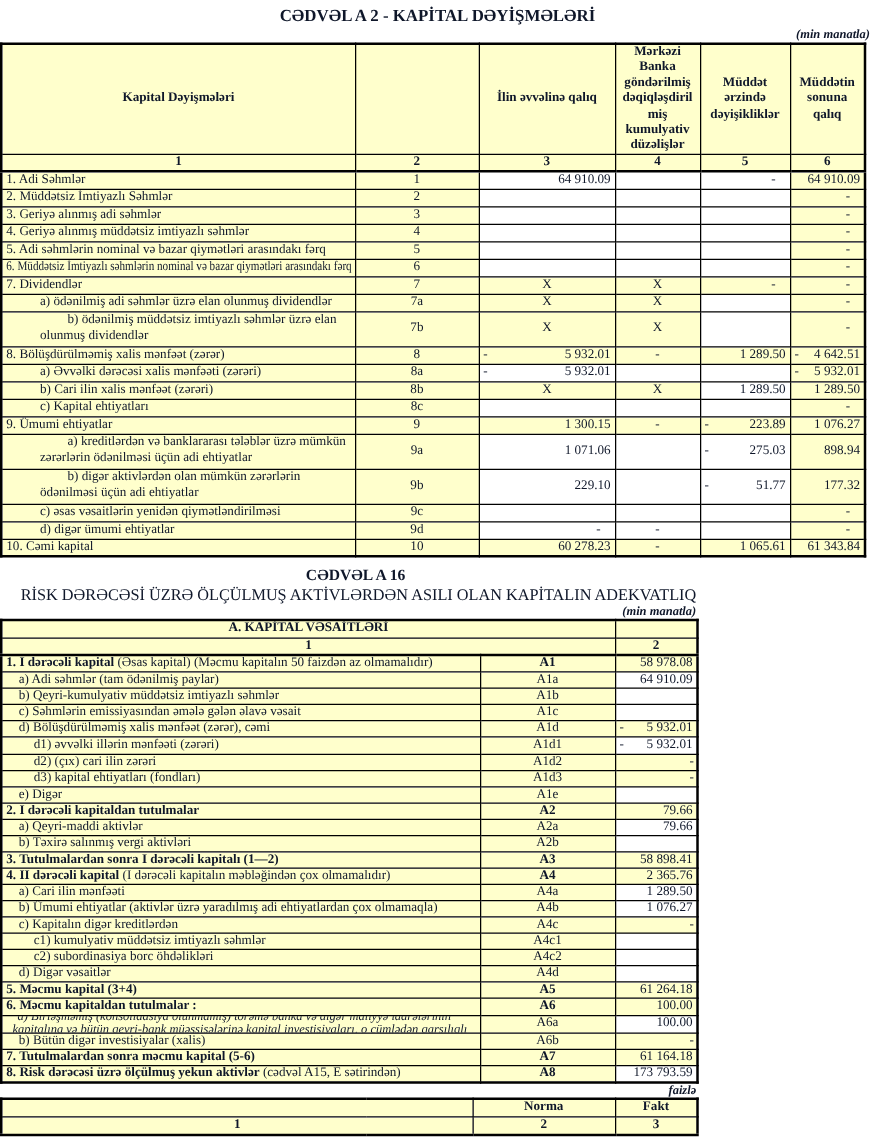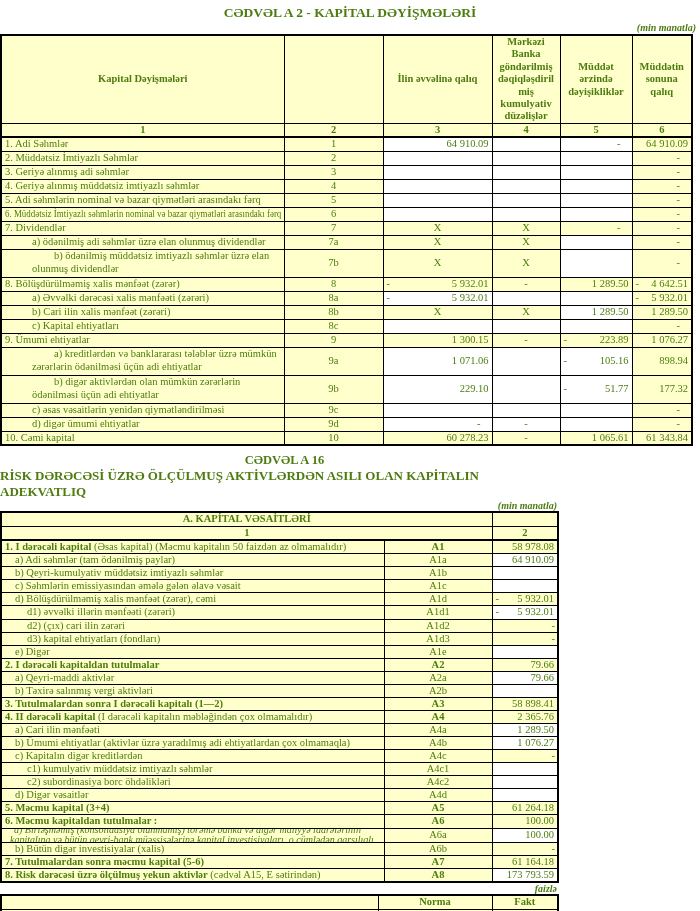--- a/index.html
+++ b/index.html
@@ -1,16 +1,16 @@
 <!DOCTYPE html>
 <html><head>
 <meta charset="utf-8">
 <style>
   html,body{margin:0;padding:0;background:#fff;}
-  .page{width:700px;height:911px;background:#fff;color:#4d7c0f;overflow:hidden;
+  .page{width:700px;height:911px;background:#fff;color:#0f172a;overflow:hidden;
         font-family:"Liberation Serif","DejaVu Serif",serif;position:relative;}
   .title1{text-align:center;font-weight:bold;font-size:13.5px;padding-top:5px;}
   .note{font-style:italic;font-weight:bold;font-size:10px;text-align:right;line-height:11px;}
   .n1{width:696px;margin-top:1px;}
   .n2,.n3{width:557px;}
   table{border-collapse:collapse;table-layout:fixed;}
   td{border:1px solid #000;font-size:10.5px;line-height:1.15;padding:0 2px;
      overflow:hidden;vertical-align:middle;}
   .y{background:#FFFFCC;}
   .w{background:#FFFFFF;}
@@ -30,21 +30,21 @@
   .wrap{white-space:normal;padding-left:8px;text-indent:22px;line-height:1.22;}
   .fit{display:inline-block;white-space:nowrap;transform-origin:0 50%;}
   #t1{width:691px;border:2px solid #000;margin-top:1px;}
   #t1 tr{height:14px;}
   #t1 tr.dbl{height:28px;}
   #t1 tr.h1{height:72px;}
   #t1 tr.h2{height:14px;}
   #t1 tr.h2 td{border-bottom:2px solid #000;}
   .t2titles{width:557px;}
   .t2t1{text-align:center;font-weight:bold;font-size:12.5px;margin-top:7px;margin-left:12px;}
-  .t2t2{text-align:left;font-weight:bold;font-size:13px;}
+  .t2t2{text-align:right;font-weight:normal;font-size:13px;}
   #t2{width:557px;border:2px solid #000;}
   #t2 tr{height:13px;padding-left:16px;}
   #t2 tr.hd{height:14px;}
   #t2 tr.h2 td{border-bottom:2px solid #000;}
   #t2 .dash{padding-right:2px;}
   .code{text-align:center;}
   .cb{font-weight:bold;}
   .clipwrap{height:13px;overflow:hidden;display:flex;align-items:center;}
   .cliptext{font-size:10px;line-height:10.5px;padding-left:8px;text-indent:4px;white-space:normal;font-style:italic;}
   #t3{width:557px;border:2px solid #000;}
@@ -226,21 +226,21 @@
           <td class="y num">1 076.27</td>
         </tr>
         <tr class="dbl">
           <td class="y lbl ind1 wrap">a) kreditlərdən və banklararası tələblər üzrə mümkün zərərlərin ödənilməsi üçün adi ehtiyatlar</td>
           <td class="y ctr">9a</td>
           <td class="w num">1 071.06</td>
           <td class="w"></td>
           <td class="w negc">
             <div class="nw">
               <span>-</span>
-              <span>105.16</span>
+              <span>275.03</span>
             </div>
           </td>
           <td class="y num">898.94</td>
         </tr>
         <tr class="dbl">
           <td class="y lbl ind1 wrap">b) digər aktivlərdən olan mümkün zərərlərin ödənilməsi üçün adi ehtiyatlar</td>
           <td class="y ctr">9b</td>
           <td class="w num">229.10</td>
           <td class="w"></td>
           <td class="w negc">

